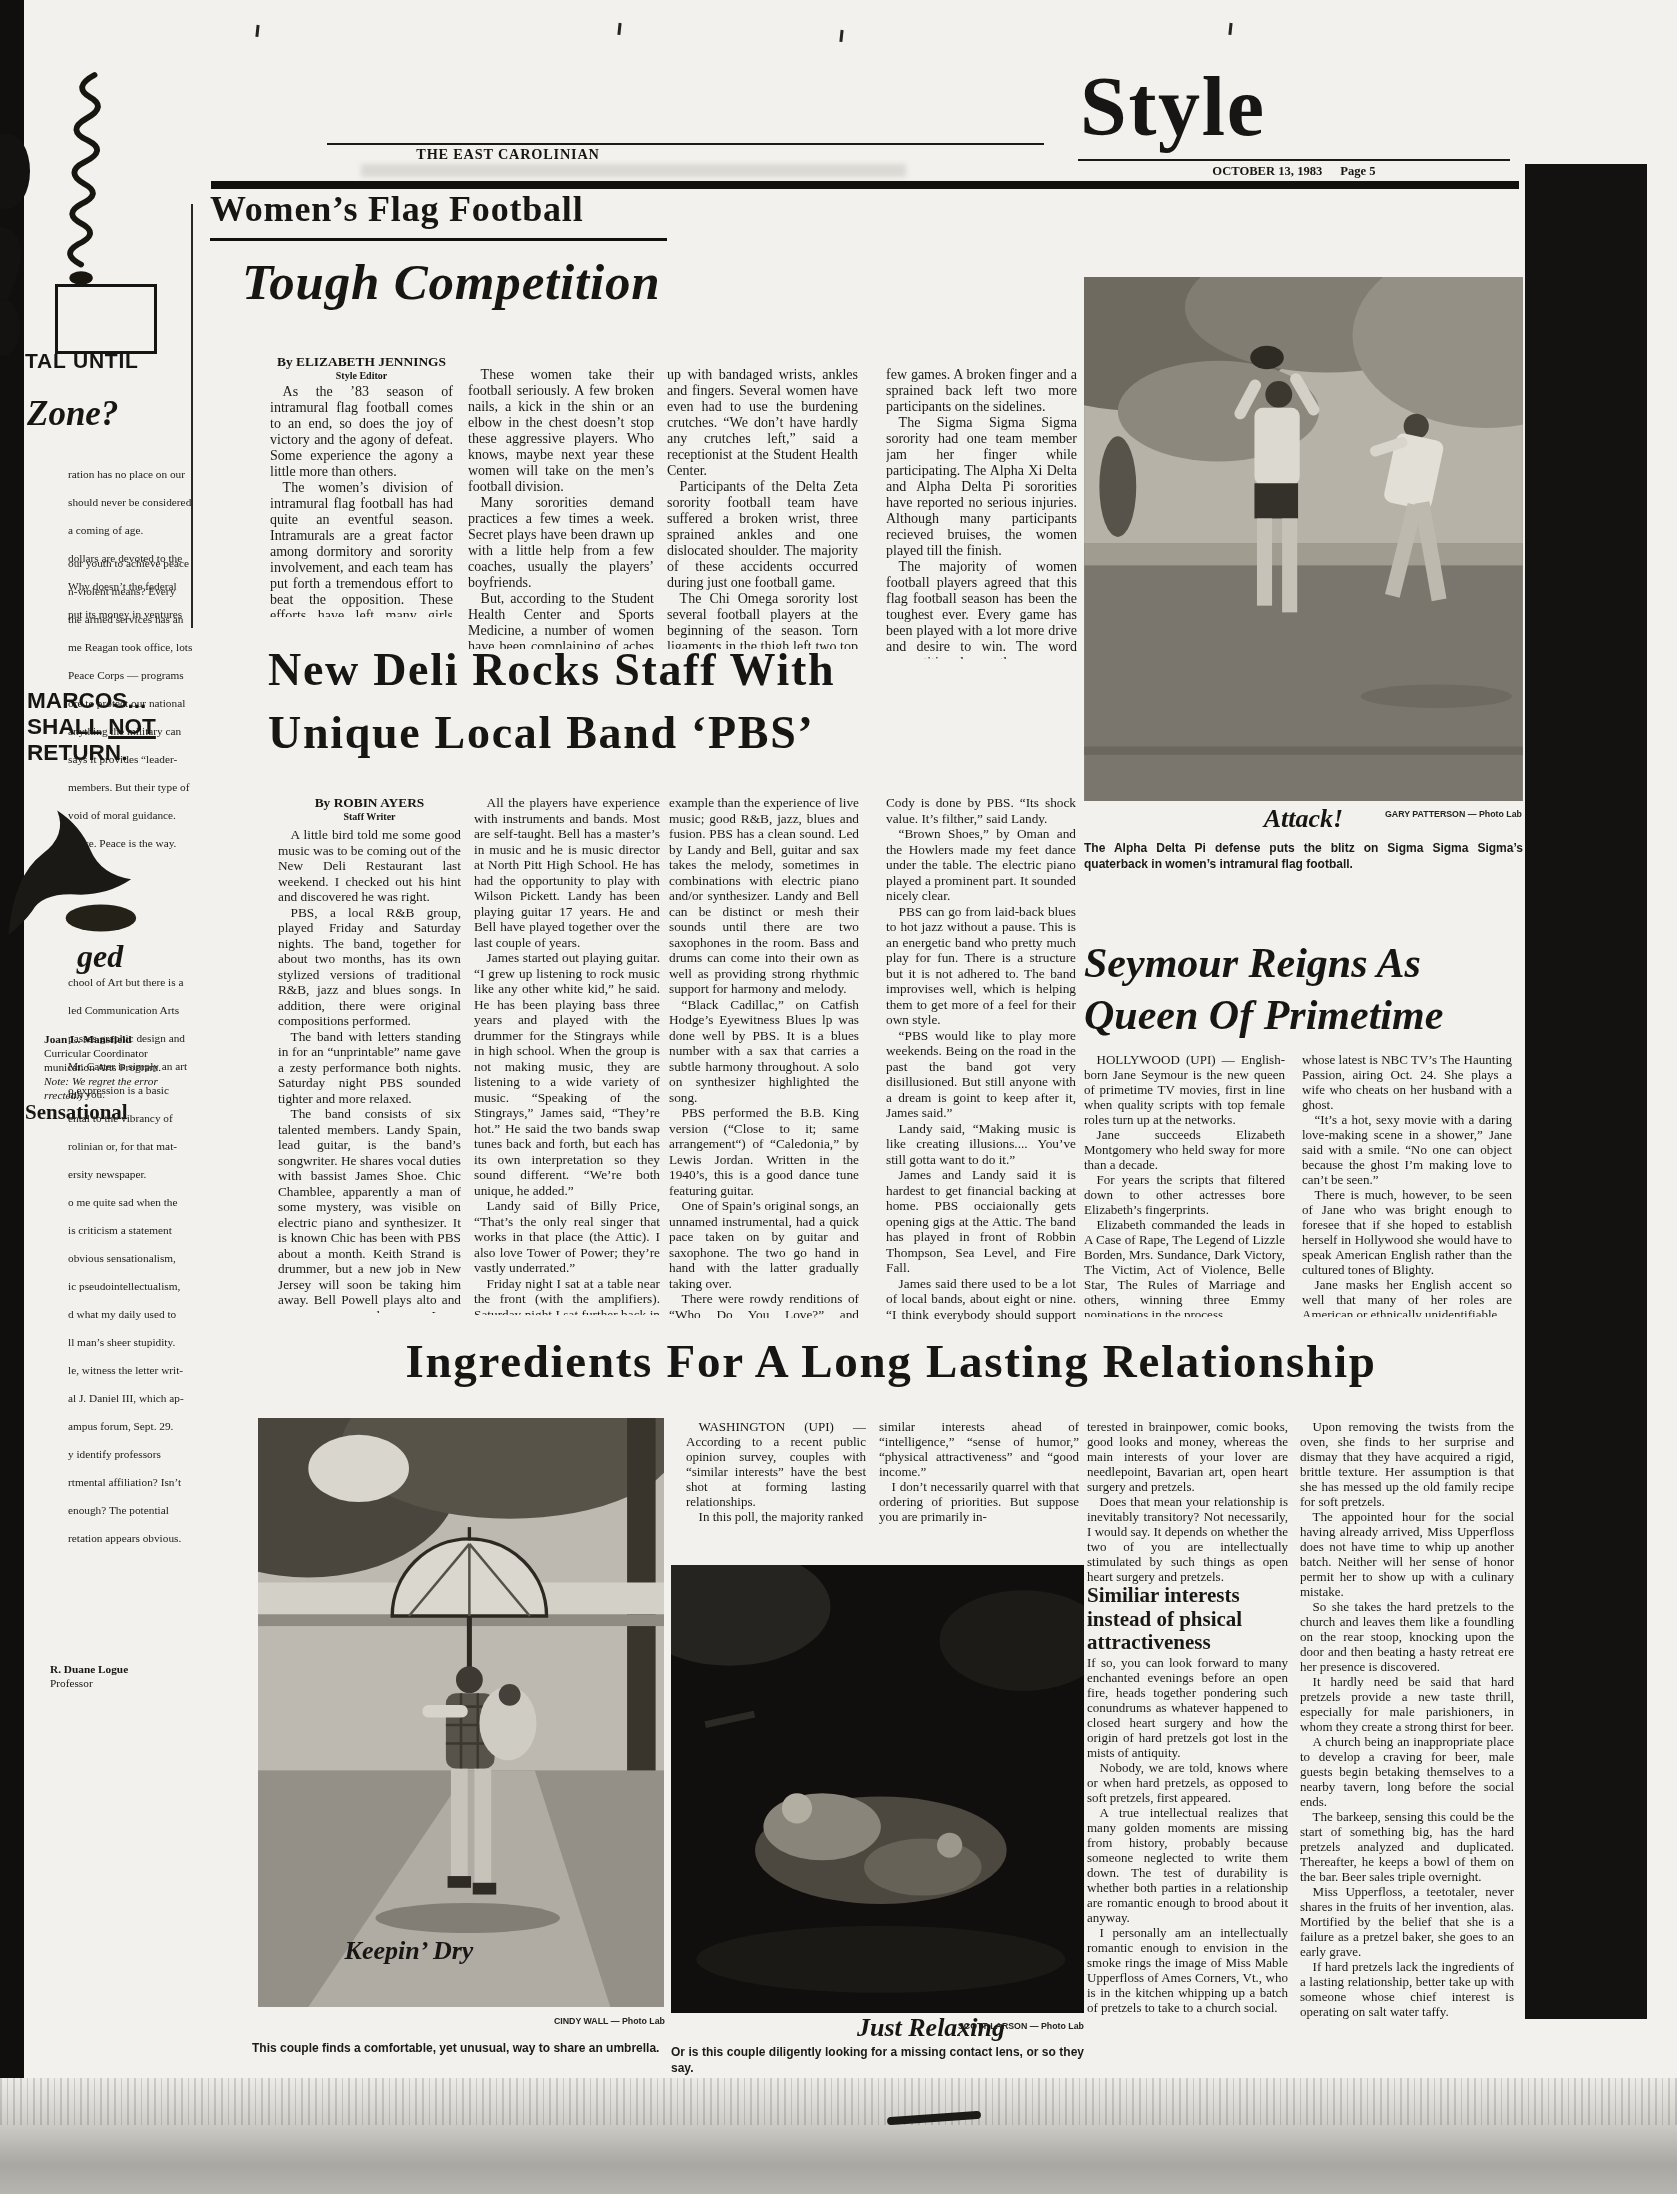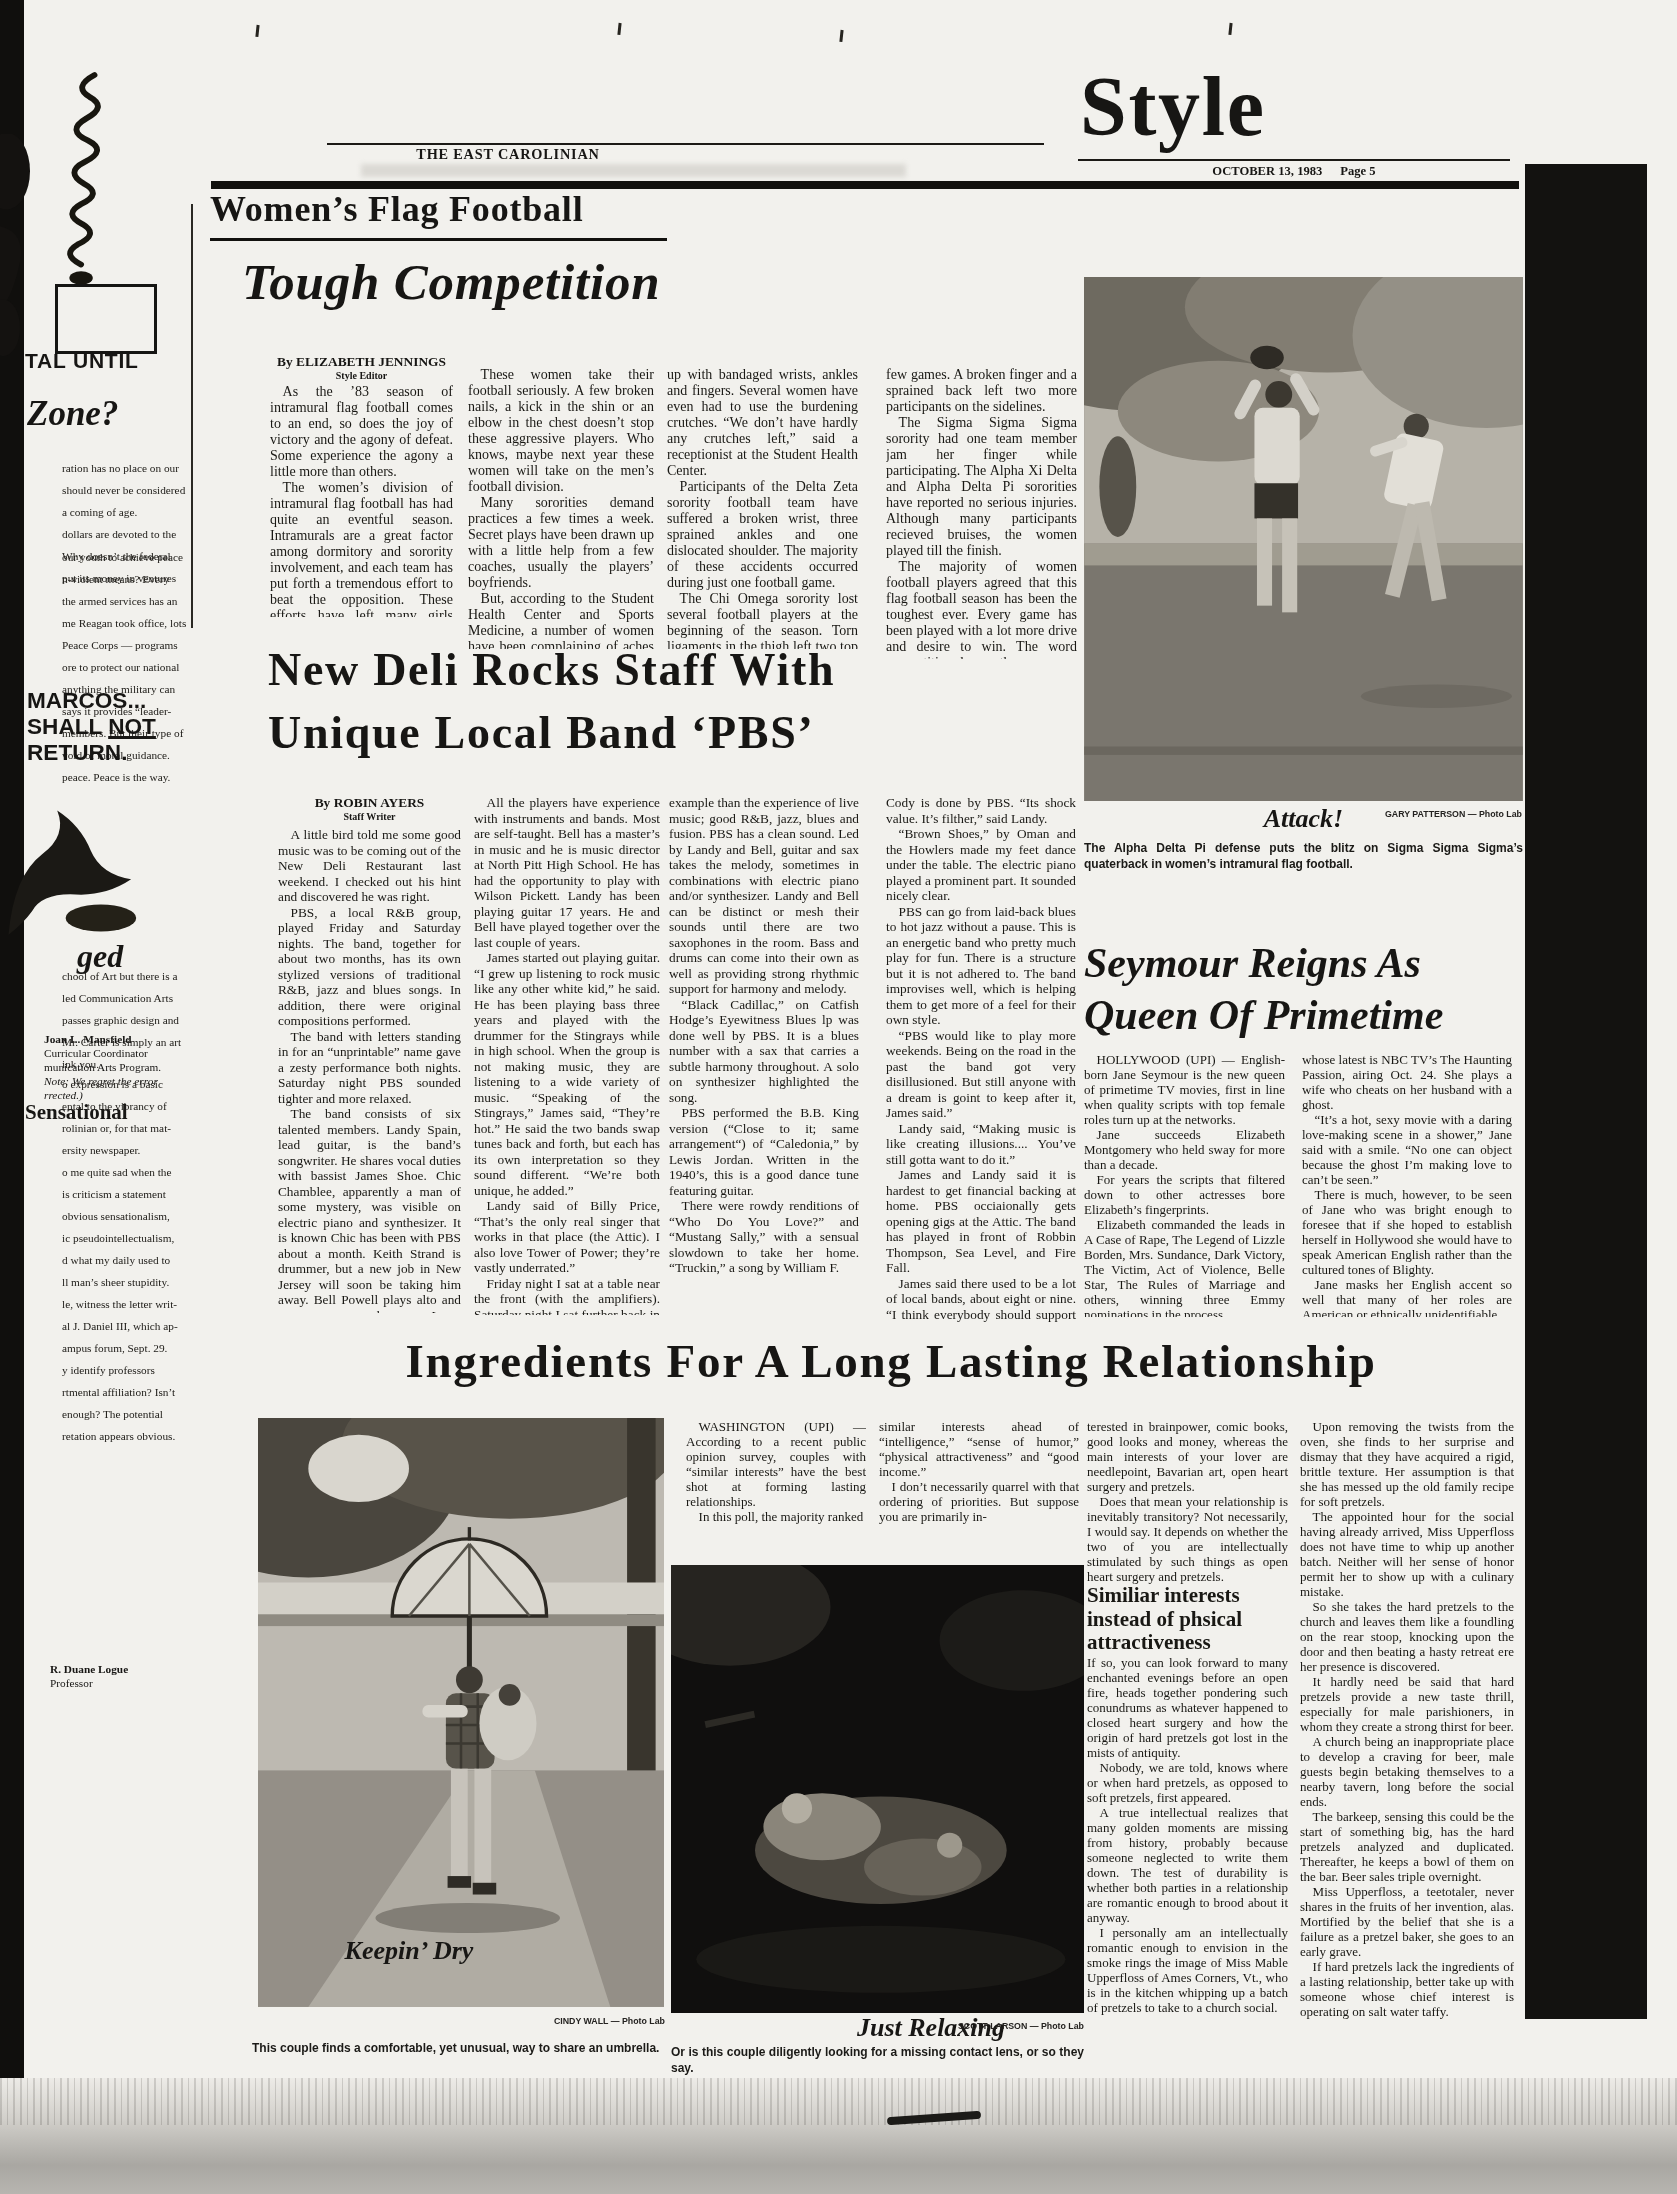--- a/index.html
+++ b/index.html
@@ -49,21 +49,21 @@
   .a4{font-size:13px;line-height:15px;}
   .subhead{font-size:21px;line-height:23.5px;font-weight:bold;margin:8.4px 0 8.4px 0;text-indent:0 !important;text-align:left;}
   
   .photo{position:absolute;overflow:hidden;background:#8b8880;}
   .photo svg{display:block;}
   .capTitle{position:absolute;font-size:26px;font-weight:bold;font-style:italic;text-align:center;}
   .capCredit{position:absolute;font-family:"Liberation Sans",sans-serif;font-weight:bold;font-size:8.8px;color:#242220;}
   .capText{position:absolute;font-family:"Liberation Sans",sans-serif;font-weight:bold;font-size:12px;line-height:16px;text-align:justify;color:#1b1a17;}
   
   .frag{position:absolute;font-size:11.3px;line-height:14px;color:#22201c;}
-  .frag p{margin:8px;white-space:nowrap;padding-left:29px;}
+  .frag p{margin:14px;white-space:nowrap;padding-left:29px;}
   .zone-h{left:27px;top:394px;font-size:35px;font-weight:bold;font-style:italic;}
   .tal{left:25px;top:349px;font-family:"Liberation Sans",sans-serif;font-weight:bold;font-size:21px;letter-spacing:0.8px;}
   .marcos{left:27px;top:688px;font-family:"Liberation Sans",sans-serif;font-weight:900;font-size:22.6px;line-height:26px;}
   .marcos u{text-decoration-thickness:2.5px;}
   .ged-h{left:77px;top:938px;font-size:32px;font-weight:bold;font-style:italic;}
   .sens-h{left:25px;top:1100px;font-size:21px;font-weight:bold;}
   .sig{position:absolute;font-size:11.3px;line-height:14px;}
   .sig .n{font-weight:bold;}
   .cart-box{left:55px;top:284px;width:96px;height:64px;border:3.4px solid #151513;}
 </style>
@@ -256,20 +256,21 @@
   <div class="bodycol a2" style="left:474px;top:795px;width:186px;height:520px;">
       <p>All the players have experience with instruments and bands. Most are self-taught. Bell has a master’s in music and he is music director at North Pitt High School. He has had the opportunity to play with Wilson Pickett. Landy has been playing guitar 17 years. He and Bell have played together over the last couple of years.</p>
       <p>James started out playing guitar. “I grew up listening to rock music like any other white kid,” he said. He has been playing bass three years and played with the drummer for the Stingrays while in high school. When the group is not making music, they are listening to a wide variety of music. “Speaking of the Stingrays,” James said, “They’re hot.” He said the two bands swap tunes back and forth, but each has its own interpretation so they sound different. “We’re both unique, he added.”</p>
       <p>Landy said of Billy Price, “That’s the only real singer that works in that place (the Attic). I also love Tower of Power; they’re vastly underrated.”</p>
       <p>Friday night I sat at a table near the front (with the amplifiers). Saturday night I sat further back in a booth. I could not see, but I heard more. There is a difference in splitting the senses and focusing one on one. There is not a better</p>
     </div>
   <div class="bodycol a2 cont" style="left:669px;top:795px;width:190px;height:523px;">
       <p>example than the experience of live music; good R&amp;B, jazz, blues and fusion. PBS has a clean sound. Led by Landy and Bell, guitar and sax takes the melody, sometimes in combinations with electric piano and/or synthesizer. Landy and Bell can be distinct or mesh their sounds until there are two saxophones in the room. Bass and drums can come into their own as well as providing strong rhythmic support for harmony and melody.</p>
       <p>“Black Cadillac,” on Catfish Hodge’s Eyewitness Blues lp was done well by PBS. It is a blues number with a sax that carries a subtle harmony throughout. A solo on synthesizer highlighted the song.</p>
       <p>PBS performed the B.B. King version (“Close to it; same arrangement“) of “Caledonia,” by Lewis Jordan. Written in the 1940’s, this is a good dance tune featuring guitar.</p>
+      <p>One of Spain’s original songs, an unnamed instrumental, had a quick pace taken on by guitar and saxophone. The two go hand in hand with the latter gradually taking over.</p>
       <p>There were rowdy renditions of “Who Do You Love?” and “Mustang Sally,” with a sensual slowdown to take her home. “Truckin,” a song by William F.</p>
     </div>
   <div class="bodycol a2 cont" style="left:886px;top:795px;width:190px;height:528px;">
       <p>Cody is done by PBS. “Its shock value. It’s filther,” said Landy.</p>
       <p>“Brown Shoes,” by Oman and the Howlers made my feet dance under the table. The electric piano played a prominent part. It sounded nicely clear.</p>
       <p>PBS can go from laid-back blues to hot jazz without a pause. This is an energetic band who pretty much play for fun. There is a structure but it is not adhered to. The band improvises well, which is helping them to get more of a feel for their own style.</p>
       <p>“PBS would like to play more weekends. Being on the road in the past the band got very disillusioned. But still anyone with a dream is goint to keep after it, James said.”</p>
       <p>Landy said, “Making music is like creating illusions.... You’ve still gotta want to do it.”</p>
       <p>James and Landy said it is hardest to get financial backing at home. PBS occiaionally gets opening gigs at the Attic. The band has played in front of Robbin Thompson, Sea Level, and Fire Fall.</p>
       <p>James said there used to be a lot of local bands, about eight or nine. “I think everybody should support their local bands. Thanks to the Deli and the Rat, some of these bands get to play,” said James.</p>

